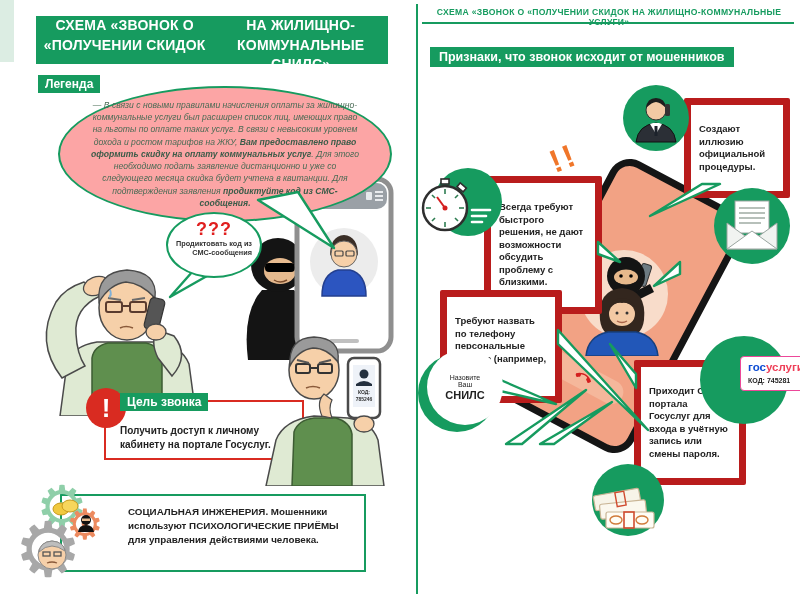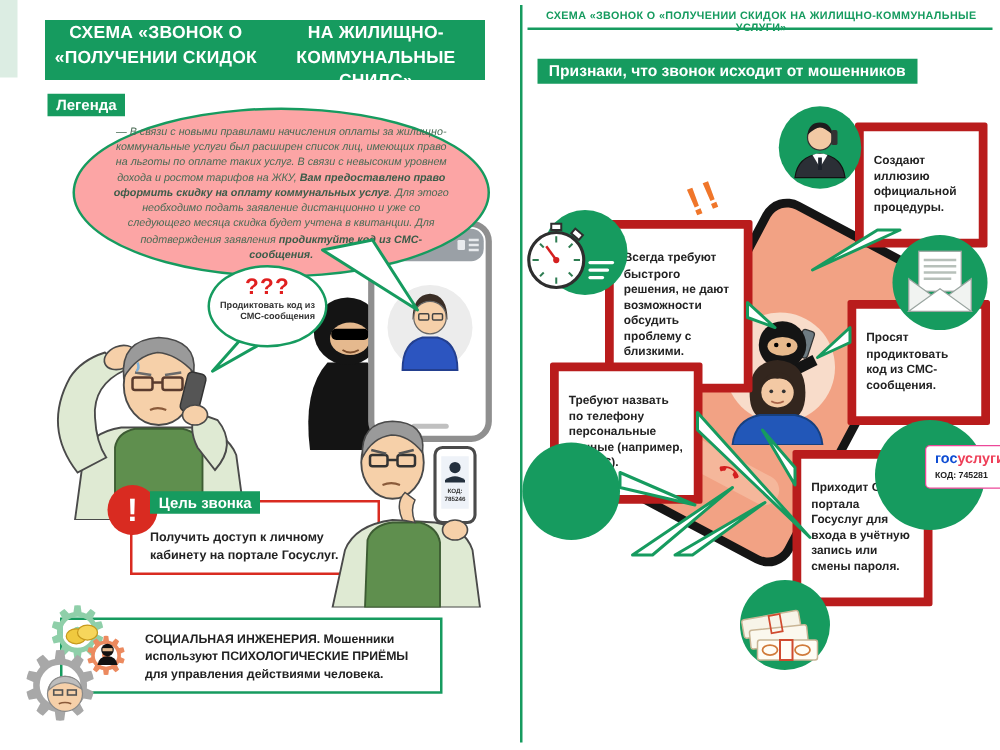--- a/index.html
+++ b/index.html
@@ -28,21 +28,21 @@
   .excl-circle { left:86px; top:388px; width:40px; height:40px; border-radius:50%;
     background:#d92b21; color:#fff; font-weight:bold; font-size:26px; display:flex;
     align-items:center; justify-content:center; z-index:4; }
   .goal-box { left:104px; top:400px; width:200px; height:60px; border:2.5px solid #d92b21;
     background:#fff; z-index:1; }
   .goal-label { left:120px; top:393px; }
   .goal-text { position:absolute; left:14px; top:22px; right:6px; font-size:10px;
     font-weight:bold; color:#222; line-height:1.35; }
 
   .mech-label { left:38px; top:466px; }
-  .mech-box { left:48px; top:494px; width:306px; height:61px; border:2px solid #169b5f;
+  .mech-box { left:60px; top:494px; width:306px; height:78px; border:2px solid #169b5f;
     background:#fff; z-index:1; }
   .mech-text { position:absolute; left:66px; top:9px; right:8px; font-size:9.8px;
     font-weight:bold; color:#222; line-height:1.45; }
   .gear { position:absolute; font-weight:normal; line-height:1; z-index:2; user-select:none; }
 
   
   .divider { left:416px; top:4px; width:2px; height:590px; background:#169b5f; }
   .r-mini-header { left:424px; top:7px; width:370px; text-align:center; color:#169b5f;
     font-weight:bold; font-size:8.6px; letter-spacing:.3px; }
   .r-underline { left:422px; top:22px; width:372px; height:2px; background:#169b5f; }
@@ -245,21 +245,20 @@
       <polygon points="558,330 648,430 558,344"></polygon>
       <polygon points="636,374 610,344 636,388"></polygon>
       <polygon points="506,444 586,390 522,444"></polygon>
       <polygon points="540,444 612,402 554,444"></polygon>
       <polygon points="496,378 556,404 496,390"></polygon>
     </g>
   </svg>
 
   <div class="callout c1">Создают иллюзию официальной процедуры.</div>
   <div class="callout c2">Всегда требуют быстрого решения, не дают возможности обсудить проблему с близкими.</div>
-  <div class="callout c3">Просят продиктовать код из СМС-сообщения.</div>
   <div class="callout c4">Требуют назвать по телефону персональные данные (например, СНИЛС).</div>
   <div class="callout c5">Приходит СМС с портала Госуслуг для входа в учётную запись или смены пароля.</div>
 
   <svg class="icon-circle" style="left:622px; top:84px;" width="68" height="68" viewBox="0 0 68 68">
     <circle cx="34" cy="34" r="33" fill="#169b5f"></circle>
     <path d="M14,58 Q16,41 34,39 Q52,41 54,58 Z" fill="#2b2f36" stroke="#111"></path>
     <path d="M28,40 L34,50 L40,40 L37,39 L31,39 Z" fill="#fff"></path>
     <rect x="32.5" y="42" width="3" height="10" fill="#1c222b"></rect>
     <circle cx="34" cy="26" r="10" fill="#f2c9a4" stroke="#333" stroke-width="1"></circle>
     <path d="M24,24 Q25,14 34,14 Q43,14 44,24 Q38,18 34,18 Q30,18 24,24 Z" fill="#1d1d1d"></path>
@@ -297,20 +296,25 @@
       <line x1="26" y1="21" x2="52" y2="21"></line>
         <line x1="26" y1="26" x2="52" y2="26"></line>
       <line x1="26" y1="31" x2="52" y2="31"></line>
         <line x1="26" y1="36" x2="48" y2="36"></line>
     </g>
     <path d="M14,36 L39,54 L64,36 L64,62 L14,62 Z" fill="#f1f3f1" stroke="#9aa5a0"></path>
     <path d="M14,62 L39,44 L64,62 Z" fill="#fff" stroke="#9aa5a0"></path>
   </svg>
 
   <div class="abs snils-green"></div>
+  <div class="abs snils-white">
+    <div class="s1">Назовите</div>
+    <div class="s1">Ваш</div>
+    <div class="s3">СНИЛС</div>
+  </div>
 
   <div class="abs gos-circle"></div>
   <div class="abs gos-box">
     <div class="gos-logo"><span class="gos-blue">гос</span><span class="gos-red">услуги</span></div>
     <div class="gos-code">КОД: 745281</div>
   </div>
 
   <svg class="icon-circle" style="left:580px; top:462px;" width="92" height="84" viewBox="0 0 92 84">
     <circle cx="48" cy="38" r="36" fill="#169b5f"></circle>
     <g stroke="#c9b595" stroke-width="1.2">

